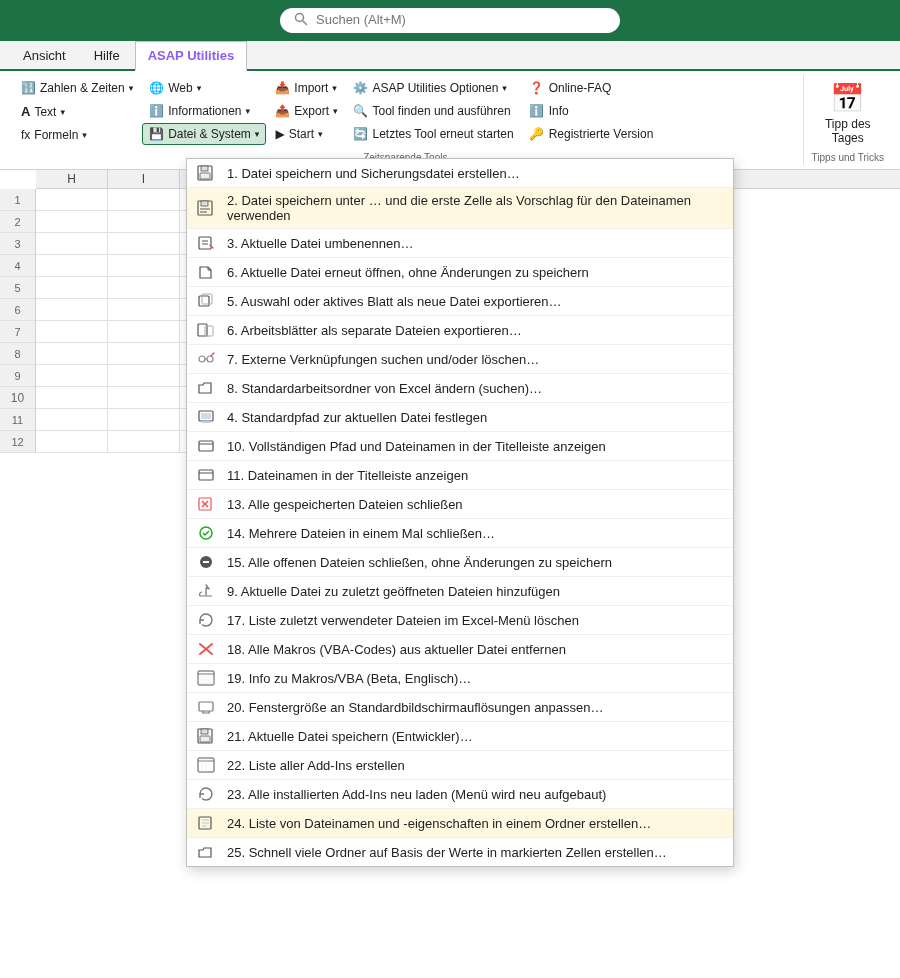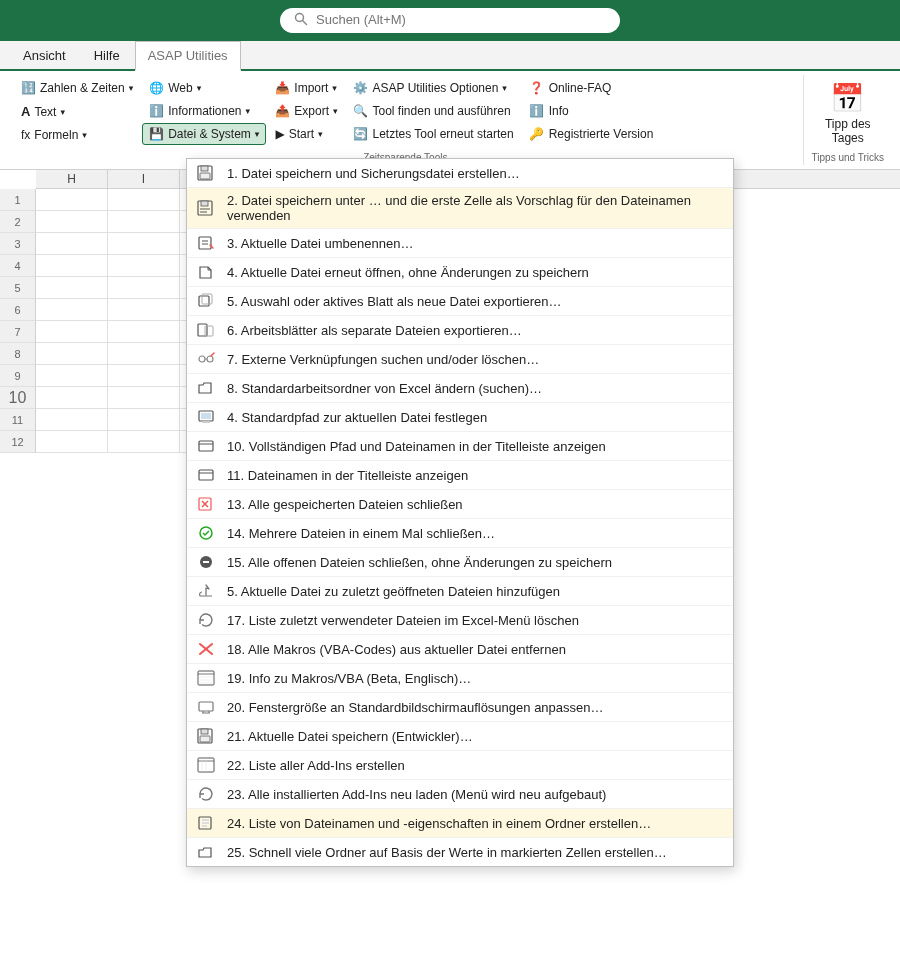--- a/index.html
+++ b/index.html
@@ -47,22 +47,22 @@
       border: 1px solid transparent;
       border-bottom: none;
       background: transparent;
       color: #222;
     }
     .ribbon-tab.active {
       background: #fff;
       border-color: #c0c0c0;
       border-bottom: 2px solid #fff;
       margin-bottom: -2px;
-      font-weight: 400;
-      color: #737373;
+      font-weight: 700;
+      color: #8b5cf6;
     }
 
     
     .ribbon-toolbar {
       background: #fff;
       border-bottom: 1px solid #d0d0d0;
       padding: 4px 8px;
       display: flex;
       align-items: stretch;
       gap: 0;
@@ -324,21 +324,21 @@
     </span>
     <span class="menu-text">3. Aktuelle Datei umbenennen…</span>
   </div>
   <div class="menu-item">
     <span class="menu-icon">
       <svg width="18" height="16" viewBox="0 0 18 16">
           <path d="M3 3 h8 l3 3 v8 H3 Z" fill="none" stroke="#555" stroke-width="1.2"></path>
           <path d="M11 3 v3 h3" fill="none" stroke="#555" stroke-width="1"></path>
         </svg>
     </span>
-    <span class="menu-text">4. Aktuelle Datei erneut öffnen, ohne Änderungen zu speichern</span>
+    <span class="menu-text">6. Aktuelle Datei erneut öffnen, ohne Änderungen zu speichern</span>
   </div>
   <div class="menu-item">
     <span class="menu-icon">
       <svg width="18" height="16" viewBox="0 0 18 16">
           <rect x="2" y="3" width="10" height="10" rx="1" fill="none" stroke="#555" stroke-width="1.2"></rect>
           <rect x="5" y="1" width="10" height="10" rx="1" fill="none" stroke="#aaa" stroke-width="1"></rect>
         </svg>
     </span>
     <span class="menu-text">5. Auswahl oder aktives Blatt als neue Datei exportieren…</span>
   </div>
@@ -426,21 +426,21 @@
     </span>
     <span class="menu-text">15. Alle offenen Dateien schließen, ohne Änderungen zu speichern</span>
   </div>
   <div class="menu-item">
     <span class="menu-icon">
       <svg width="18" height="16" viewBox="0 0 18 16">
           <path d="M9 2 L12 6 L9 5 L9 12" fill="none" stroke="#777" stroke-width="1.3" stroke-linecap="round" stroke-linejoin="round"></path>
           <path d="M5 9 C3 9 2 11 3 13 L15 13" fill="none" stroke="#777" stroke-width="1.2"></path>
         </svg>
     </span>
-    <span class="menu-text">5. Aktuelle Datei zu zuletzt geöffneten Dateien hinzufügen</span>
+    <span class="menu-text">9. Aktuelle Datei zu zuletzt geöffneten Dateien hinzufügen</span>
   </div>
   <div class="menu-item">
     <span class="menu-icon">
       <svg width="18" height="16" viewBox="0 0 18 16">
           <path d="M3 8 a6 6 0 1 1 2 4.5" fill="none" stroke="#777" stroke-width="1.4"></path>
           <polyline points="3,12 3,8 7,8" fill="none" stroke="#777" stroke-width="1.4"></polyline>
         </svg>
     </span>
     <span class="menu-text">17. Liste zuletzt verwendeter Dateien im Excel-Menü löschen</span>
   </div>
@@ -624,21 +624,21 @@
         <div class="row-num" style="height: 22px; line-height: 22px; font-size: 11px; color: rgb(102, 102, 102); text-align: center; border-right: 1px solid rgb(208, 208, 208); border-bottom: 1px solid rgb(224, 224, 224); width: 36px;">9</div>
         <div class="sheet-cell" style="width: 72px; height: 22px; border-right: 1px solid rgb(224, 224, 224); border-bottom: 1px solid rgb(224, 224, 224);"></div>
         <div class="sheet-cell" style="width: 72px; height: 22px; border-right: 1px solid rgb(224, 224, 224); border-bottom: 1px solid rgb(224, 224, 224);"></div>
         <div class="sheet-cell" style="width: 72px; height: 22px; border-right: 1px solid rgb(224, 224, 224); border-bottom: 1px solid rgb(224, 224, 224);"></div>
         <div class="sheet-cell" style="width: 72px; height: 22px; border-right: 1px solid rgb(224, 224, 224); border-bottom: 1px solid rgb(224, 224, 224);"></div>
         <div class="sheet-cell" style="width: 72px; height: 22px; border-right: 1px solid rgb(224, 224, 224); border-bottom: 1px solid rgb(224, 224, 224);"></div>
         <div class="sheet-cell" style="width: 72px; height: 22px; border-right: 1px solid rgb(224, 224, 224); border-bottom: 1px solid rgb(224, 224, 224);"></div>
         <div class="sheet-cell" style="width: 72px; height: 22px; border-right: 1px solid rgb(224, 224, 224); border-bottom: 1px solid rgb(224, 224, 224);"></div>
       </div>
       <div class="sheet-row">
-        <div class="row-num" style="height: 22px; line-height: 22px; font-size: 16px; color: rgb(102, 102, 102); text-align: center; border-right: 1px solid rgb(208, 208, 208); border-bottom: 1px solid rgb(224, 224, 224); width: 32px;">10</div>
+        <div class="row-num" style="height: 22px; line-height: 22px; font-size: 12px; color: rgb(102, 102, 102); text-align: center; border-right: 1px solid rgb(208, 208, 208); border-bottom: 1px solid rgb(224, 224, 224); width: 32px;">10</div>
         <div class="sheet-cell" style="width: 72px; height: 22px; border-right: 1px solid rgb(224, 224, 224); border-bottom: 1px solid rgb(224, 224, 224);"></div>
         <div class="sheet-cell" style="width: 72px; height: 22px; border-right: 1px solid rgb(224, 224, 224); border-bottom: 1px solid rgb(224, 224, 224);"></div>
         <div class="sheet-cell" style="width: 72px; height: 22px; border-right: 1px solid rgb(224, 224, 224); border-bottom: 1px solid rgb(224, 224, 224);"></div>
         <div class="sheet-cell" style="width: 72px; height: 22px; border-right: 1px solid rgb(224, 224, 224); border-bottom: 1px solid rgb(224, 224, 224);"></div>
         <div class="sheet-cell" style="width: 72px; height: 22px; border-right: 1px solid rgb(224, 224, 224); border-bottom: 1px solid rgb(224, 224, 224);"></div>
         <div class="sheet-cell" style="width: 72px; height: 22px; border-right: 1px solid rgb(224, 224, 224); border-bottom: 1px solid rgb(224, 224, 224);"></div>
         <div class="sheet-cell" style="width: 72px; height: 22px; border-right: 1px solid rgb(224, 224, 224); border-bottom: 1px solid rgb(224, 224, 224);"></div>
       </div>
       <div class="sheet-row">
         <div class="row-num" style="height: 22px; line-height: 22px; font-size: 11px; color: rgb(102, 102, 102); text-align: center; border-right: 1px solid rgb(208, 208, 208); border-bottom: 1px solid rgb(224, 224, 224); width: 36px;">11</div>

